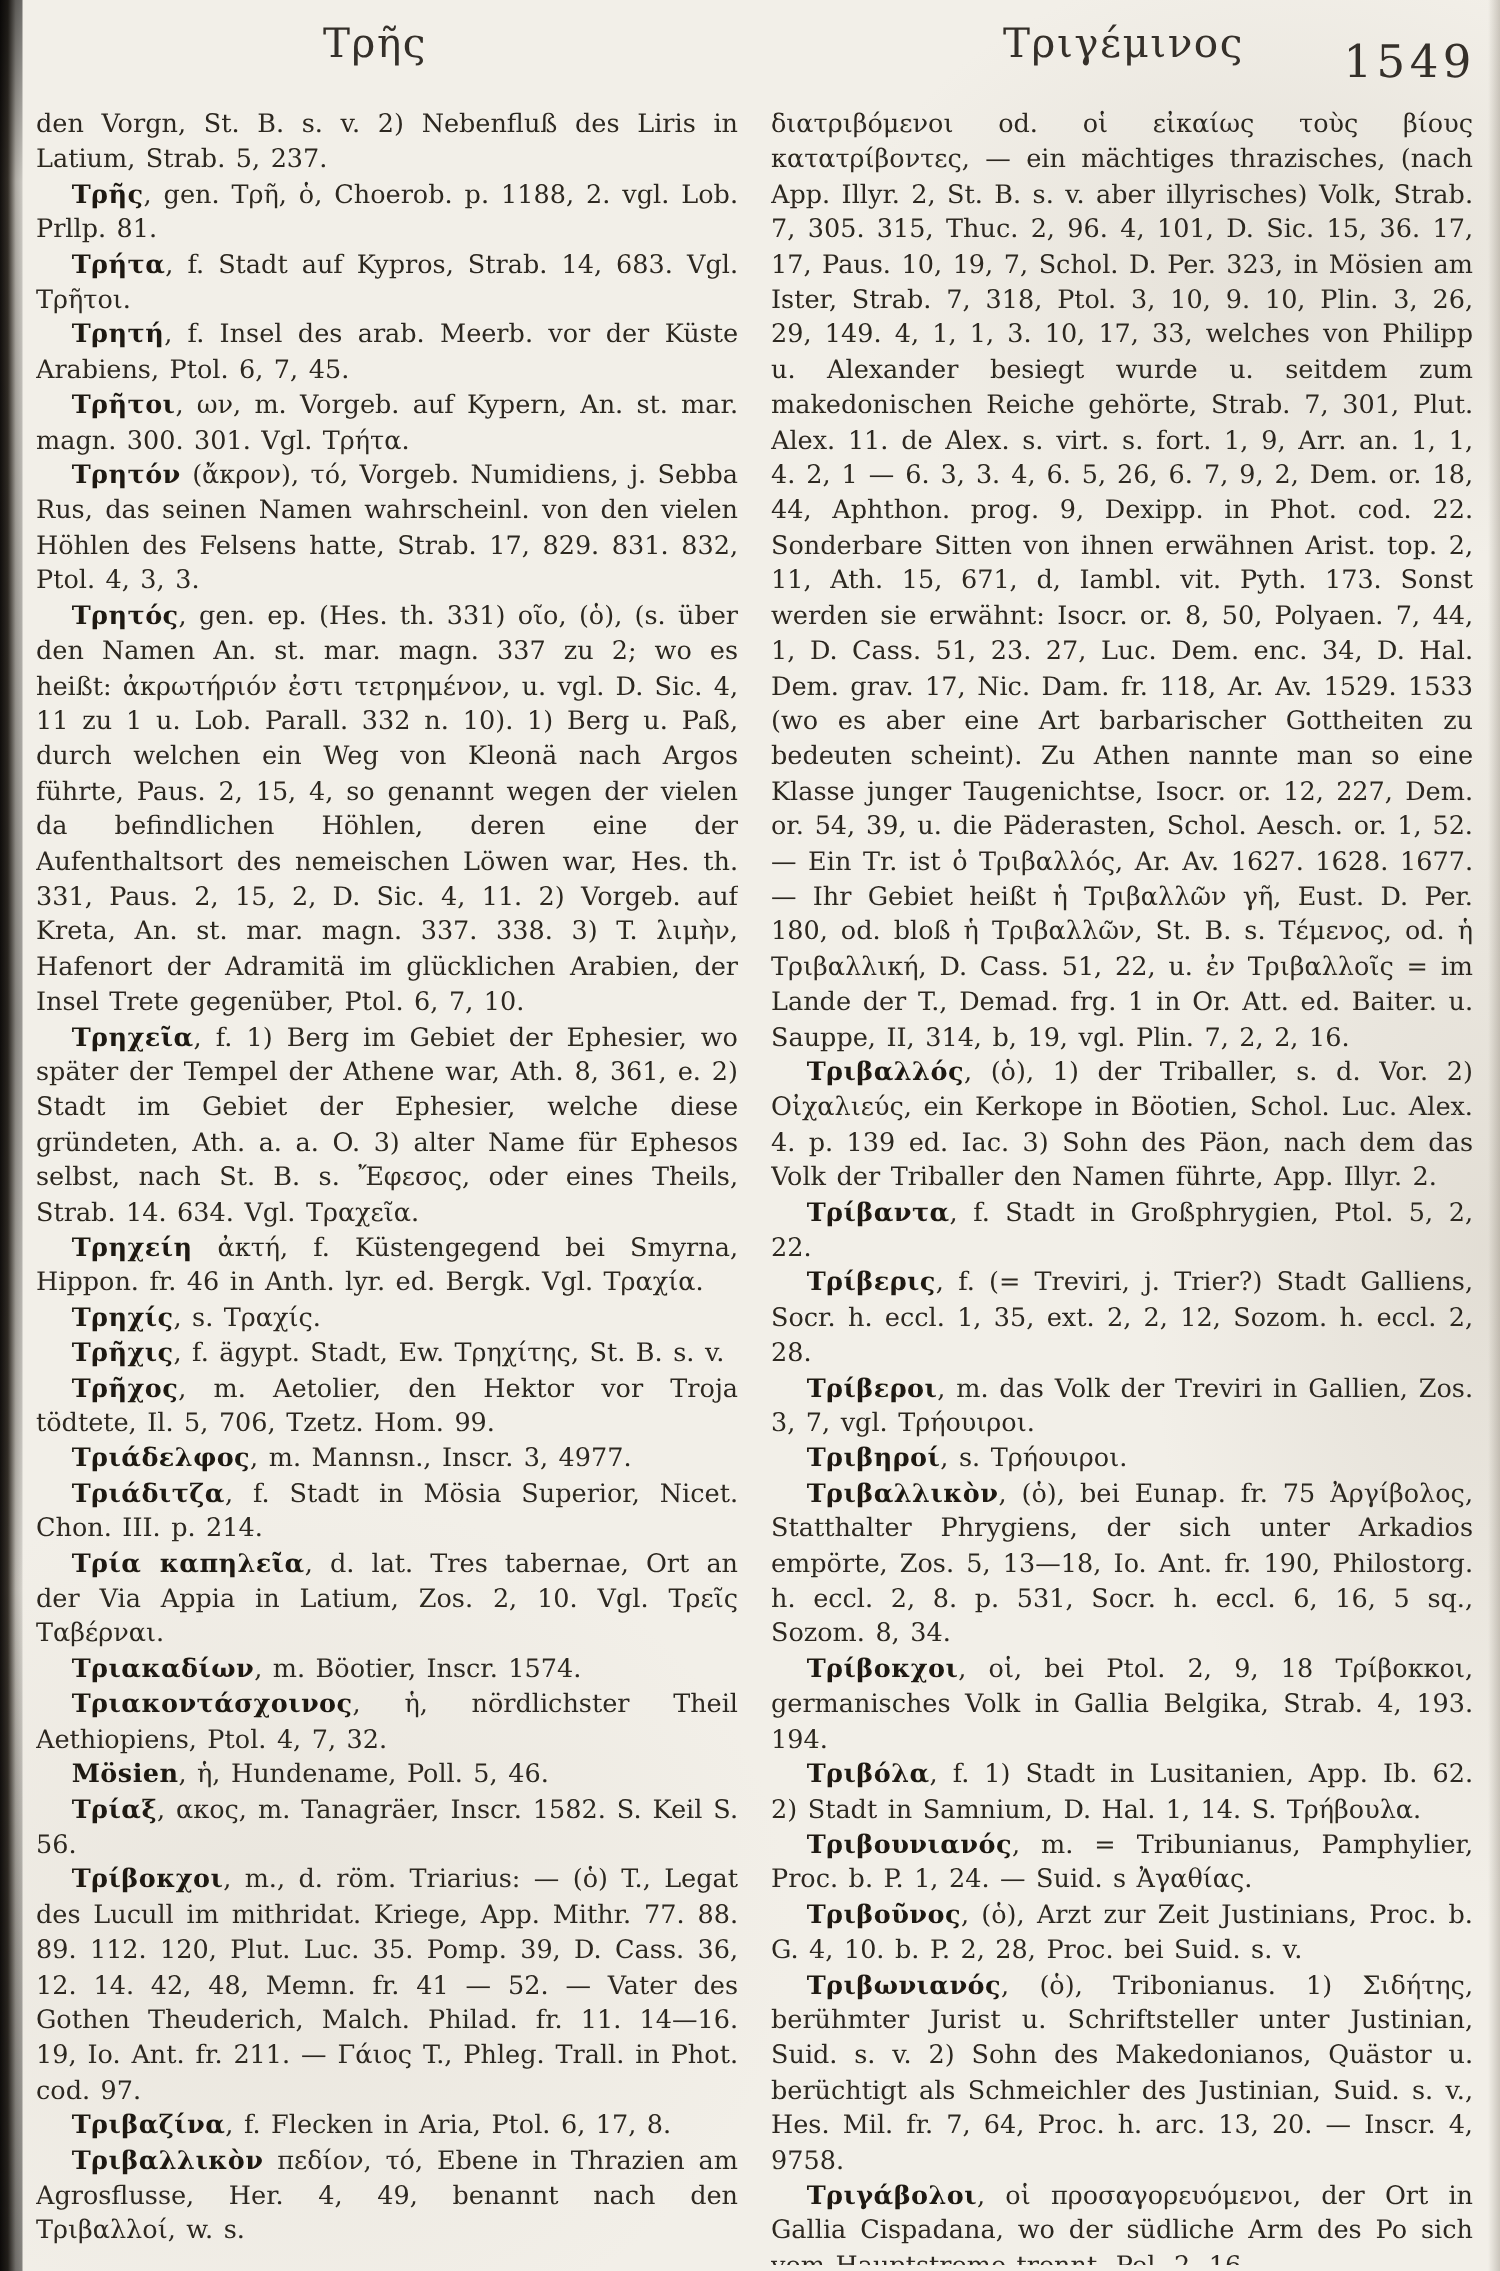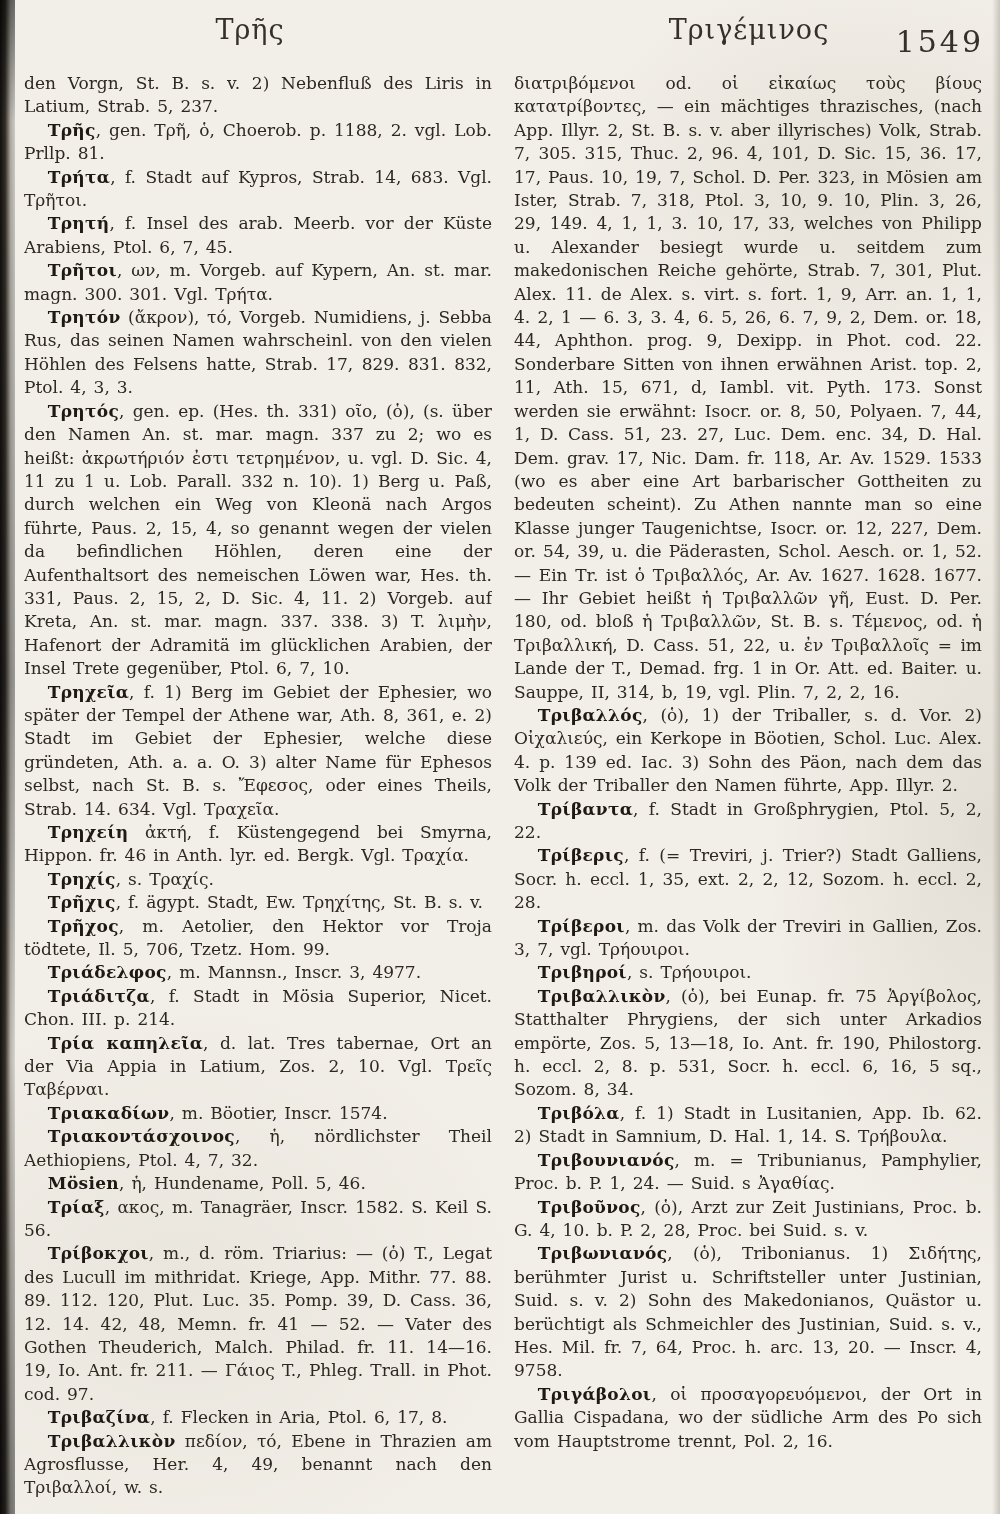--- a/index.html
+++ b/index.html
@@ -140,20 +140,21 @@
         <p class="entry"><b class="headword">Τριβαλλικὸν</b> πεδίον, τό, Ebene in Thrazien am Agrosflusse, Her. 4, 49, benannt nach den Τριβαλλοί, w. s.</p>
       </section>
     <section class="column" id="col-right">
         <p class="entry continuation">διατριβόμενοι od. οἱ εἰκαίως τοὺς βίους κατατρίβοντες, — ein mächtiges thrazisches, (nach App. Illyr. 2, St. B. s. v. aber illyrisches) Volk, Strab. 7, 305. 315, Thuc. 2, 96. 4, 101, D. Sic. 15, 36. 17, 17, Paus. 10, 19, 7, Schol. D. Per. 323, in Mösien am Ister, Strab. 7, 318, Ptol. 3, 10, 9. 10, Plin. 3, 26, 29, 149. 4, 1, 1, 3. 10, 17, 33, welches von Philipp u. Alexander besiegt wurde u. seitdem zum makedonischen Reiche gehörte, Strab. 7, 301, Plut. Alex. 11. de Alex. s. virt. s. fort. 1, 9, Arr. an. 1, 1, 4. 2, 1 — 6. 3, 3. 4, 6. 5, 26, 6. 7, 9, 2, Dem. or. 18, 44, Aphthon. prog. 9, Dexipp. in Phot. cod. 22. Sonderbare Sitten von ihnen erwähnen Arist. top. 2, 11, Ath. 15, 671, d, Iambl. vit. Pyth. 173. Sonst werden sie erwähnt: Isocr. or. 8, 50, Polyaen. 7, 44, 1, D. Cass. 51, 23. 27, Luc. Dem. enc. 34, D. Hal. Dem. grav. 17, Nic. Dam. fr. 118, Ar. Av. 1529. 1533 (wo es aber eine Art barbarischer Gottheiten zu bedeuten scheint). Zu Athen nannte man so eine Klasse junger Taugenichtse, Isocr. or. 12, 227, Dem. or. 54, 39, u. die Päderasten, Schol. Aesch. or. 1, 52. — Ein Tr. ist ὁ Τριβαλλός, Ar. Av. 1627. 1628. 1677. — Ihr Gebiet heißt ἡ Τριβαλλῶν γῆ, Eust. D. Per. 180, od. bloß ἡ Τριβαλλῶν, St. B. s. Τέμενος, od. ἡ Τριβαλλική, D. Cass. 51, 22, u. ἐν Τριβαλλοῖς = im Lande der T., Demad. frg. 1 in Or. Att. ed. Baiter. u. Sauppe, II, 314, b, 19, vgl. Plin. 7, 2, 2, 16.</p>
         <p class="entry"><b class="headword">Τριβαλλός</b>, (ὁ), 1) der Triballer, s. d. Vor. 2) Οἰχαλιεύς, ein Kerkope in Böotien, Schol. Luc. Alex. 4. p. 139 ed. Iac. 3) Sohn des Päon, nach dem das Volk der Triballer den Namen führte, App. Illyr. 2.</p>
         <p class="entry"><b class="headword">Τρίβαντα</b>, f. Stadt in Großphrygien, Ptol. 5, 2, 22.</p>
         <p class="entry"><b class="headword">Τρίβερις</b>, f. (= Treviri, j. Trier?) Stadt Galliens, Socr. h. eccl. 1, 35, ext. 2, 2, 12, Sozom. h. eccl. 2, 28.</p>
         <p class="entry"><b class="headword">Τρίβεροι</b>, m. das Volk der Treviri in Gallien, Zos. 3, 7, vgl. Τρήουιροι.</p>
         <p class="entry"><b class="headword">Τριβηροί</b>, s. Τρήουιροι.</p>
         <p class="entry"><b class="headword">Τριβαλλικὸν</b>, (ὁ), bei Eunap. fr. 75 Ἀργίβολος, Statthalter Phrygiens, der sich unter Arkadios empörte, Zos. 5, 13—18, Io. Ant. fr. 190, Philostorg. h. eccl. 2, 8. p. 531, Socr. h. eccl. 6, 16, 5 sq., Sozom. 8, 34.</p>
+        <p class="entry"><b class="headword">Τρίβοκχοι</b>, οἱ, bei Ptol. 2, 9, 18 Τρίβοκκοι, germanisches Volk in Gallia Belgika, Strab. 4, 193. 194.</p>
         <p class="entry"><b class="headword">Τριβόλα</b>, f. 1) Stadt in Lusitanien, App. Ib. 62. 2) Stadt in Samnium, D. Hal. 1, 14. S. Τρήβουλα.</p>
         <p class="entry"><b class="headword">Τριβουνιανός</b>, m. = Tribunianus, Pamphylier, Proc. b. P. 1, 24. — Suid. s Ἀγαθίας.</p>
         <p class="entry"><b class="headword">Τριβοῦνος</b>, (ὁ), Arzt zur Zeit Justinians, Proc. b. G. 4, 10. b. P. 2, 28, Proc. bei Suid. s. v.</p>
         <p class="entry"><b class="headword">Τριβωνιανός</b>, (ὁ), Tribonianus. 1) Σιδήτης, berühmter Jurist u. Schriftsteller unter Justinian, Suid. s. v. 2) Sohn des Makedonianos, Quästor u. berüchtigt als Schmeichler des Justinian, Suid. s. v., Hes. Mil. fr. 7, 64, Proc. h. arc. 13, 20. — Inscr. 4, 9758.</p>
         <p class="entry"><b class="headword">Τριγάβολοι</b>, οἱ προσαγορευόμενοι, der Ort in Gallia Cispadana, wo der südliche Arm des Po sich vom Hauptstrome trennt, Pol. 2, 16.</p>
       </section>
   </main>
 
 </div>
 

